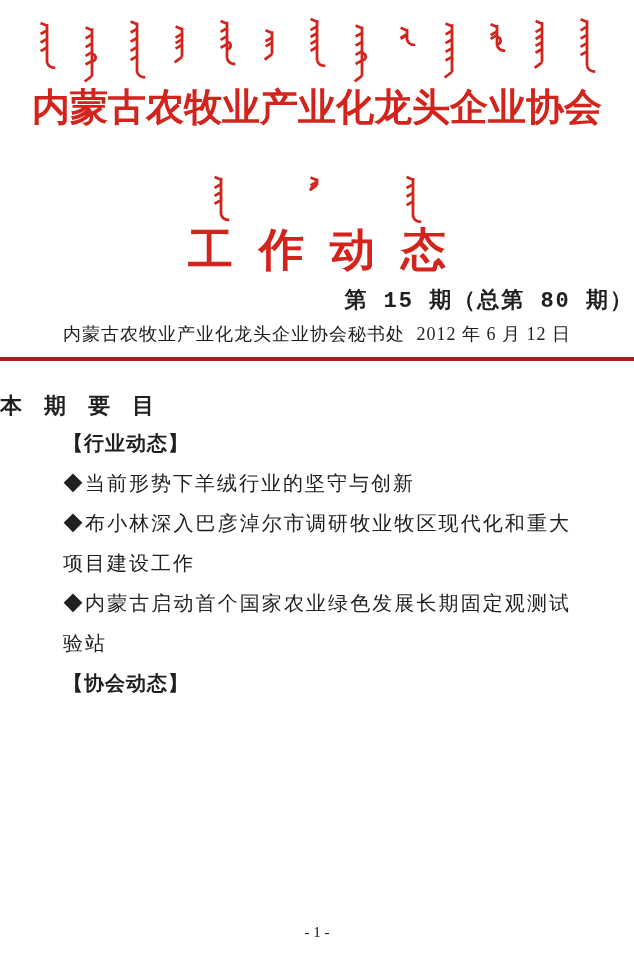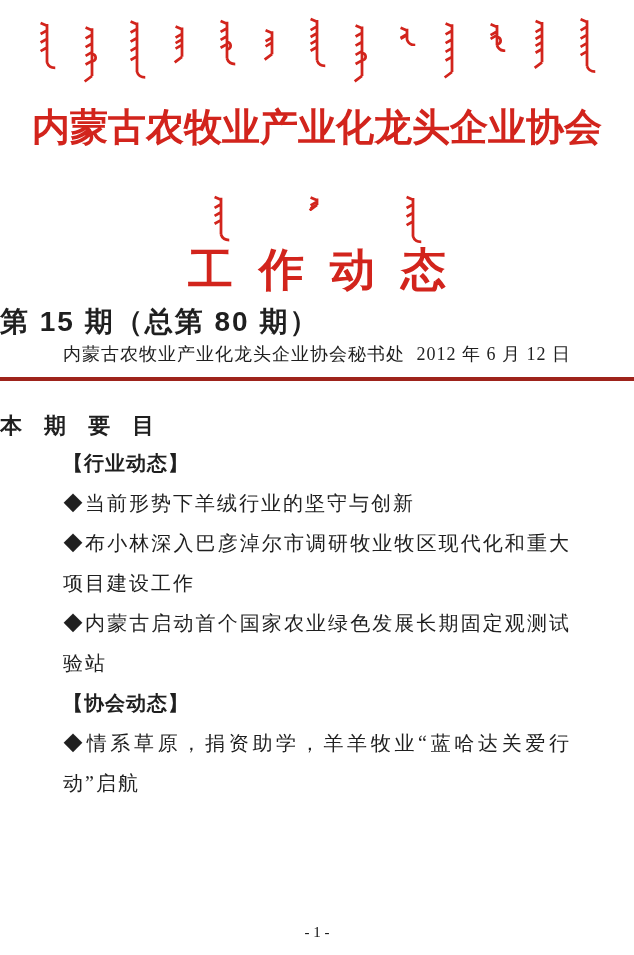--- a/index.html
+++ b/index.html
@@ -24,21 +24,21 @@
     margin:16px 36px 0;
     display:flex;justify-content:space-between;align-items:flex-start;
     height:68px;
   }
   .mongol-mid{
     margin-top:48px;
     display:flex;justify-content:center;gap:74px;align-items:flex-start;
     height:52px;
   }
   .org-title{
-    margin:24px 0 0;
+    margin:4px 0 0;
     text-align:center;
     font-size:38px;
     font-weight:bold;
     line-height:1;
     letter-spacing:0px;
     color:var(--red);
     white-space:nowrap;
   }
   .bulletin-title{
     margin:2px 0 0;
@@ -46,24 +46,24 @@
     text-align:center;
     font-size:45px;
     font-weight:bold;
     line-height:1;
     letter-spacing:26px;
     color:var(--red);
     white-space:nowrap;
   }
   .issue-line{
     margin-top:16px;
-    text-align:left;
-    font-family:Liberation Sans, sans-serif;
-    font-weight:bold;
-    font-size:28px;
+    text-align:right;
+    font-family:Liberation Mono, monospace;
+    font-weight:bold;
+    font-size:22px;
     line-height:26px;
     letter-spacing:2px;
   }
   .pub-line{
     margin:8px 63px 0;
     display:flex;justify-content:space-between;align-items:baseline;
     font-size:18px;
     line-height:22px;
     letter-spacing:1px;
   }
@@ -184,21 +184,20 @@
 
   <main>
     <h3 class="contents-title">本 期 要 目</h3>
 
     <section class="toc">
       <p class="toc-heading">【行业动态】</p>
       <p class="toc-item">◆当前形势下羊绒行业的坚守与创新</p>
       <p class="toc-item">◆布小林深入巴彦淖尔市调研牧业牧区现代化和重大项目建设工作</p>
       <p class="toc-item">◆内蒙古启动首个国家农业绿色发展长期固定观测试验站</p>
       <p class="toc-heading">【协会动态】</p>
-      <p class="toc-item">◆情系草原，捐资助学，羊羊牧业“蓝哈达关爱行动”启航</p>
     </section>
   </main>
 
   <footer class="page-footer">
     <span>- 1 -</span>
   </footer>
 
 </div>
 
 </body></html>

